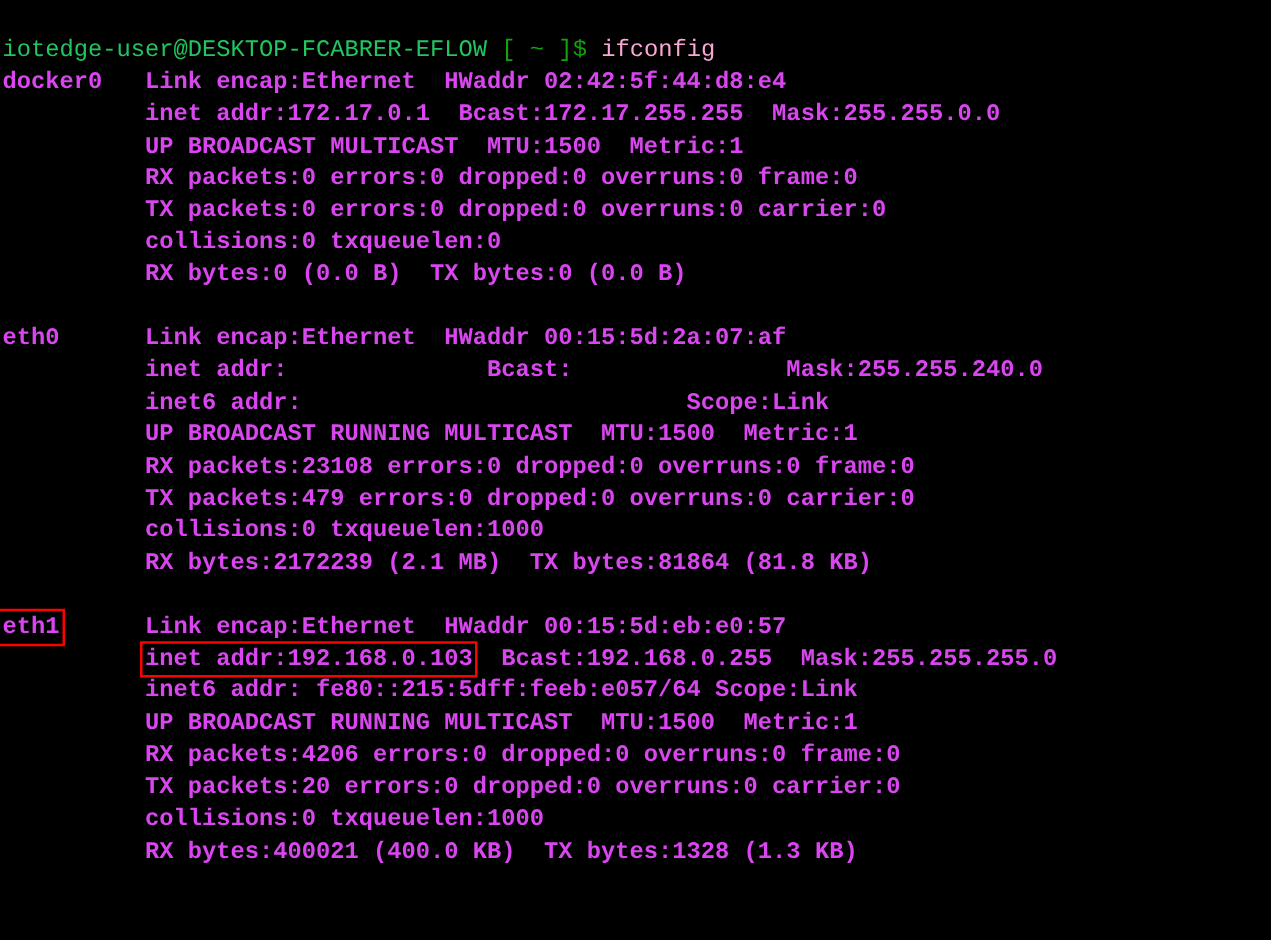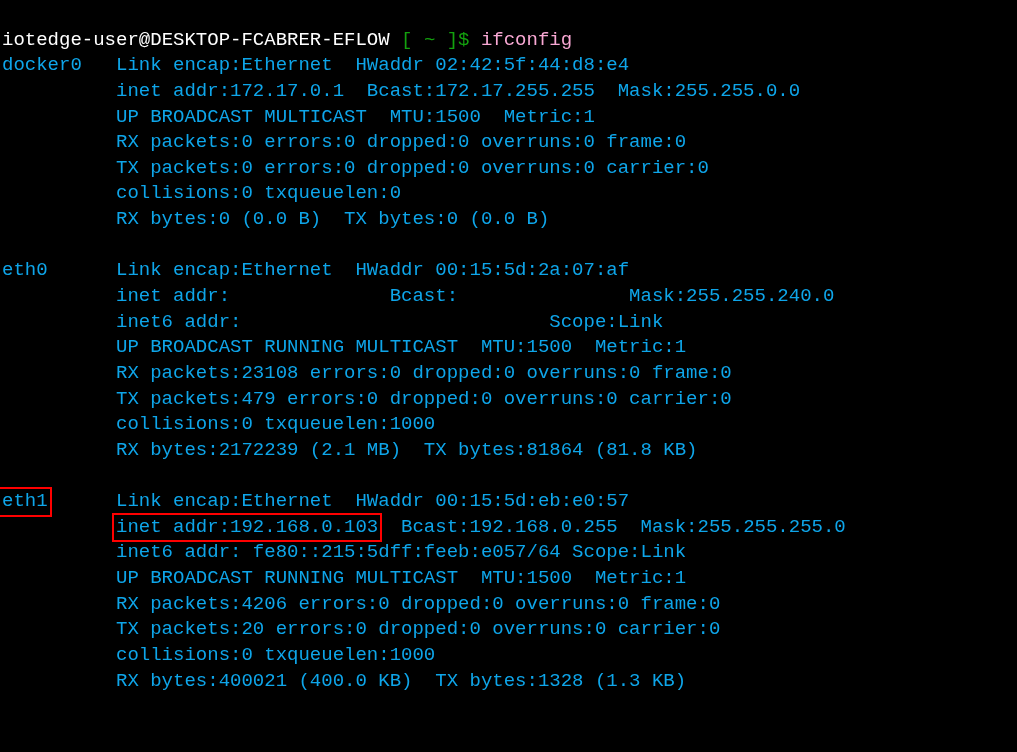--- a/index.html
+++ b/index.html
@@ -11,24 +11,24 @@
     font-size: 19px;
     line-height: 1.35;
     width: 1017px;
     height: 752px;
     overflow: hidden;
   }
   .terminal {
     padding: 2px 0 0 2px;
     white-space: pre;
   }
-  .prompt-user { color: #ffffff; text-align: center; }
+  .prompt-user { color: #22c55e; text-align: center; }
   .prompt-sep  { color: #13a10e; }
   .prompt-cmd  { color: #f9a8d4; }
-  .out { color: #0ea5e9; }
+  .out { color: #d946ef; font-weight: bold; }
   .hl-box {
     border: 2px solid #ff0000;
     display: inline-block;
     padding: 0 2px;
     margin: -2px -4px;
   }
   .iface-col {
     display: inline-block;
     width: 10ch;
     vertical-align: top;

